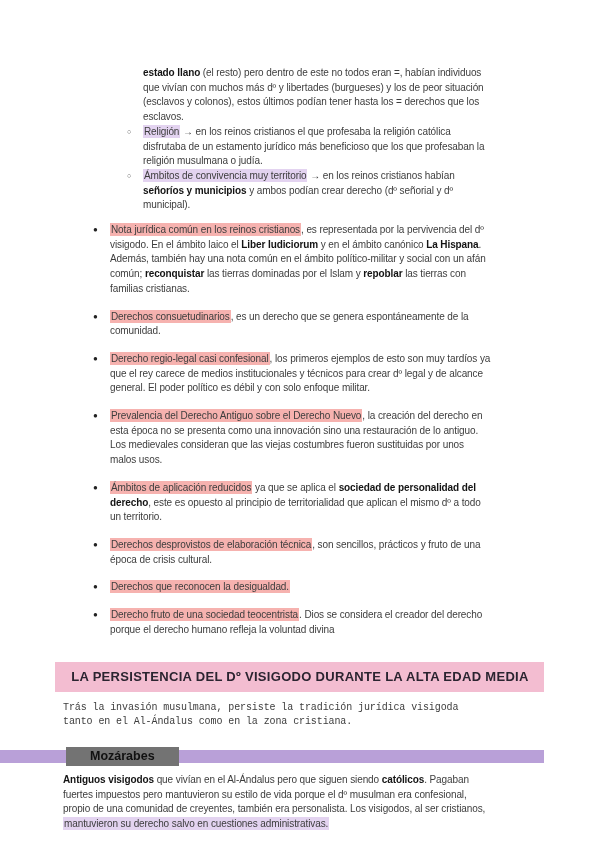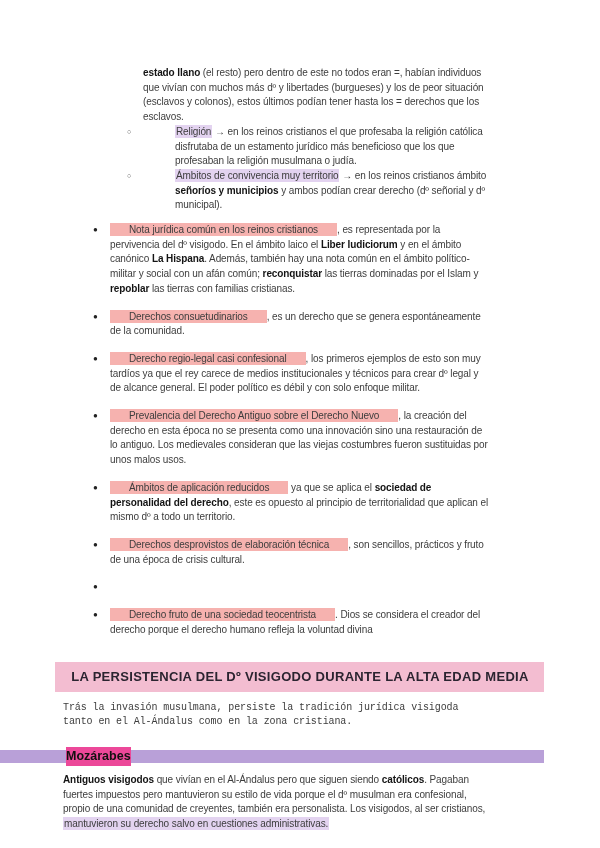--- a/index.html
+++ b/index.html
@@ -18,71 +18,71 @@
     width:544px;height:848px;
     background:#ffffff;
     overflow:hidden;
     font-family:"Liberation Sans", sans-serif;
     font-size:10px;
     letter-spacing:-0.1px;
     line-height:14.7px;
     color:var(--text);
   }
   .deep-par{margin:66px 55px 0 143px;}
-  .sub-bullet{display:flex;margin:0 55px 0 127px;gap:32px;}
+  .sub-bullet{display:flex;margin:0 55px 0 127px;}
   .sub-bullet .marker{flex:0 0 16px;font-size:7px;line-height:14.7px;color:#555;}
   .bullet-list{margin-top:10px;}
   .bullet{display:flex;margin:0 52px 13px 93px;}
   .bullet .marker{flex:0 0 17px;font-size:8px;line-height:14.7px;color:#222;}
   .run-n{}
   .run-b{font-weight:bold;color:var(--bold-text);}
-  .run-hp{background:var(--pink-highlight);padding:1px 19px;}
+  .run-hp{background:var(--pink-highlight);padding:1px 1px;}
   .run-hv{background:var(--purple-highlight);padding:1px 1px;}
   .banner{
     margin:24px 32px 0 55px;
     width:490px;height:30px;
     background:var(--banner-bg);
     display:flex;align-items:center;justify-content:center;
     font-weight:bold;font-size:13px;letter-spacing:0.3px;
     color:var(--heading-text);
     text-align:center;
     line-height:14px;
   }
   .plain-par{margin:9px 57px 0 63px;font-family:Liberation Mono, monospace;}
   .section-strip{
     position:relative;
     margin-top:20px;
     width:597px;height:13px;
     background:var(--strip-purple);
   }
   .section-label{
     position:absolute;left:66px;top:-3px;
-    background:#ec4899;
-    padding:0 0;
+    background:#737373;
+    padding:0 24px;
     font-weight:bold;font-size:12.5px;line-height:19px;
     letter-spacing:0;
     color:#111111;
   }
   .last-par{margin:10px 57px 12px 63px;}
 </style>
 </head>
 <body>
 
 <div class="page">
 
   <div class="deep-par"><span class="run-b">estado llano</span><span class="run-n"> (el resto) pero dentro de este no todos eran =, habían individuos que vivían con muchos más dº y libertades (burgueses) y los de peor situación (esclavos y colonos), estos últimos podían tener hasta los = derechos que los esclavos.</span></div>
 
   <div class="sub-bullet">
     <span class="marker">○</span>
     <span class="sub-text"><span class="run-hv">Religión</span><span class="run-n"> → en los reinos cristianos el que profesaba la religión católica disfrutaba de un estamento jurídico más beneficioso que los que profesaban la religión musulmana o judía.</span></span>
   </div>
 
   <div class="sub-bullet">
     <span class="marker">○</span>
-    <span class="sub-text"><span class="run-hv">Ámbitos de convivencia muy territorio</span><span class="run-n"> → en los reinos cristianos ámbito </span><span class="run-b">señoríos y municipios</span><span class="run-n"> y ambos podían crear derecho (dº señorial y dº municipal).</span></span>
+    <span class="sub-text"><span class="run-hv">Ámbitos de convivencia muy territorio</span><span class="run-n"> → en los reinos cristianos habían </span><span class="run-b">señoríos y municipios</span><span class="run-n"> y ambos podían crear derecho (dº señorial y dº municipal).</span></span>
   </div>
 
   <div class="bullet-list">
     <div class="bullet">
       <span class="marker">●</span>
       <span><span class="run-hp">Nota jurídica común en los reinos cristianos</span><span class="run-n">, es representada por la pervivencia del dº visigodo. En el ámbito laico el </span><span class="run-b">Liber Iudiciorum</span><span class="run-n"> y en el ámbito canónico </span><span class="run-b">La Hispana</span><span class="run-n">. Además, también hay una nota común en el ámbito político-militar y social con un afán común; </span><span class="run-b">reconquistar</span><span class="run-n"> las tierras dominadas por el Islam y </span><span class="run-b">repoblar</span><span class="run-n"> las tierras con familias cristianas.</span></span>
     </div>
     <div class="bullet">
       <span class="marker">●</span>
       <span><span class="run-hp">Derechos consuetudinarios</span><span class="run-n">, es un derecho que se genera espontáneamente de la comunidad.</span></span>
@@ -98,20 +98,21 @@
     <div class="bullet">
       <span class="marker">●</span>
       <span><span class="run-hp">Ámbitos de aplicación reducidos</span><span class="run-n"> ya que se aplica el </span><span class="run-b">sociedad de personalidad del derecho</span><span class="run-n">, este es opuesto al principio de territorialidad que aplican el mismo dº a todo un territorio.</span></span>
     </div>
     <div class="bullet">
       <span class="marker">●</span>
       <span><span class="run-hp">Derechos desprovistos de elaboración técnica</span><span class="run-n">, son sencillos, prácticos y fruto de una época de crisis cultural.</span></span>
     </div>
     <div class="bullet">
       <span class="marker">●</span>
+      <span><span class="run-hp">Derechos que reconocen la desigualdad.</span></span>
     </div>
     <div class="bullet">
       <span class="marker">●</span>
       <span><span class="run-hp">Derecho fruto de una sociedad teocentrista</span><span class="run-n">. Dios se considera el creador del derecho porque el derecho humano refleja la voluntad divina</span></span>
     </div>
   </div>
 
   <div class="banner">LA PERSISTENCIA DEL Dº VISIGODO DURANTE LA ALTA EDAD MEDIA</div>
 
   <div class="plain-par"><span class="run-n">Trás la invasión musulmana, persiste la tradición jurídica visigoda tanto en el Al-Ándalus como en la zona cristiana.</span></div>

